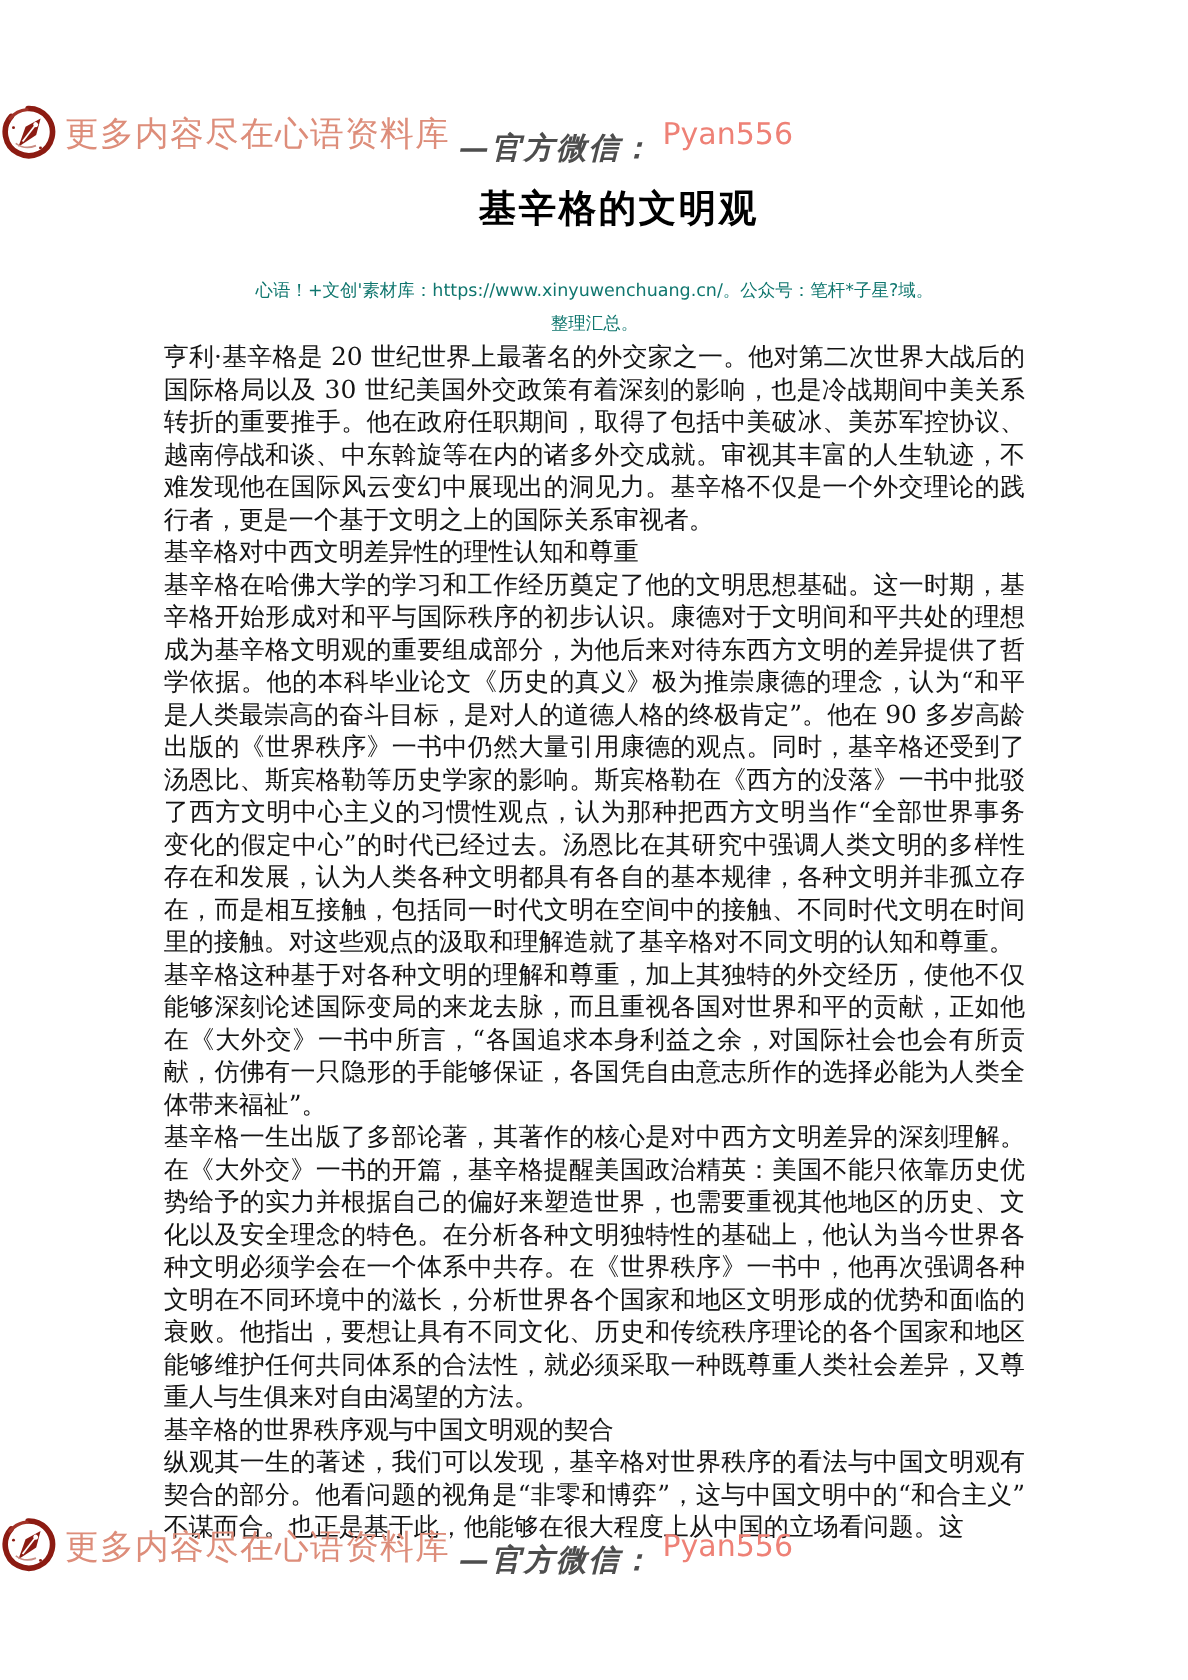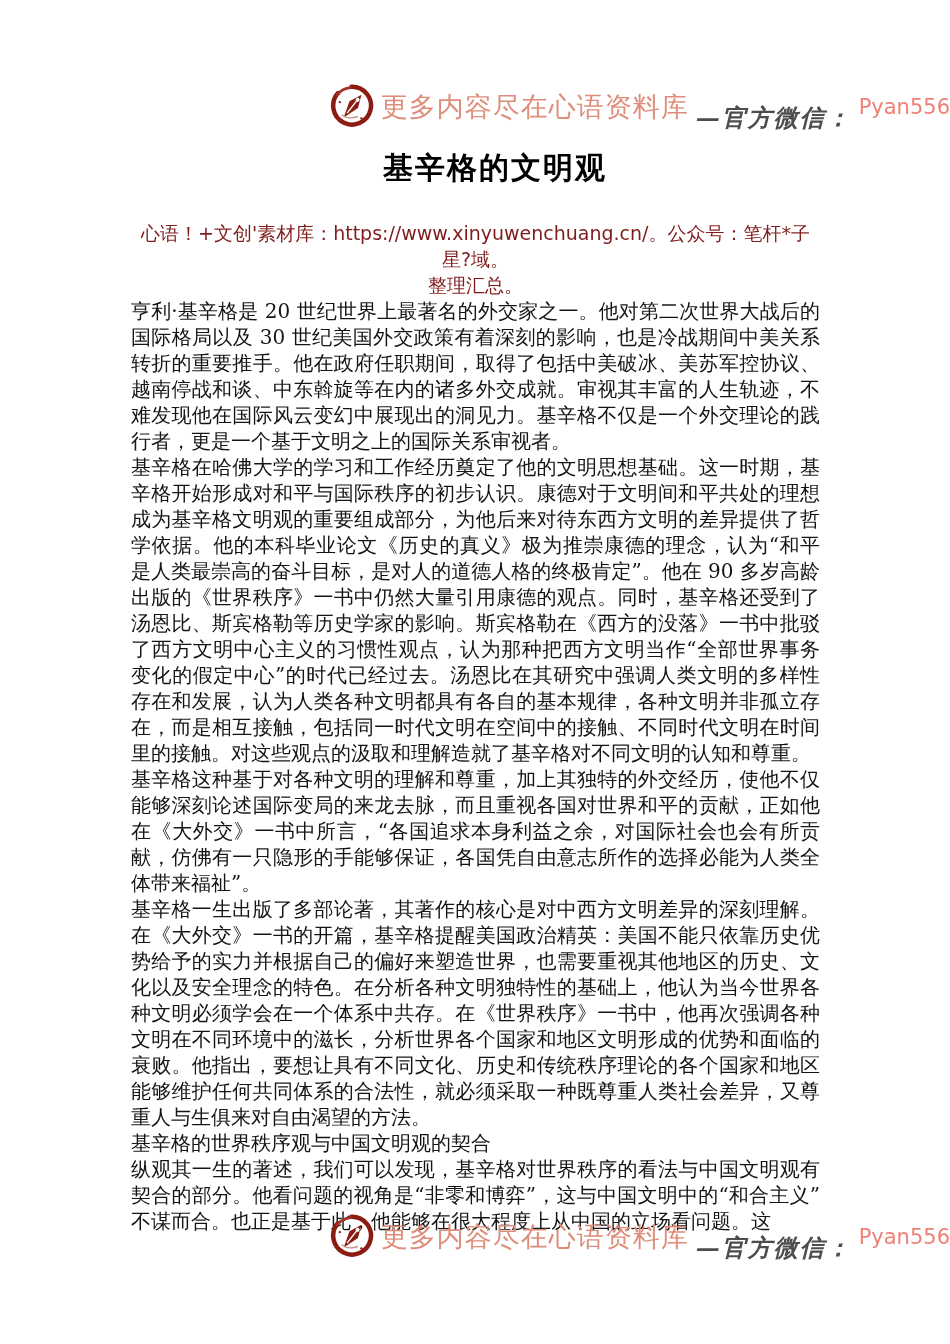--- a/index.html
+++ b/index.html
@@ -7,54 +7,54 @@
     position:relative;
     width:950px;height:1344px;
     background:#ffffff;
     overflow:hidden;
     font-family:"DejaVu Serif","Liberation Serif",serif;
     color:#141414;
   }
   
   .wm{
     position:absolute;left:0;width:100%;height:50px;
-    display:flex;justify-content:flex-end;align-items:center;gap:7px;
+    display:flex;justify-content:flex-start;align-items:center;gap:7px;
   }
   .wm-header{top:82px;}
   .wm-footer{top:1212px;}
   .wm-logo{width:45px;height:47px;flex:0 0 auto;}
   .wm-site{
     font-family:"DejaVu Serif","Liberation Serif",serif;
     font-size:27px;color:#dd8d7a;letter-spacing:1px;white-space:nowrap;
   }
   .wm-label{
     font-family:"DejaVu Serif","Liberation Serif",serif;
     font-style:italic;font-weight:bold;
     font-size:24px;color:#4d4d4d;white-space:nowrap;letter-spacing:2px;margin-top:21px;
   }
   .wm-id{
     font-family:"DejaVu Sans","Liberation Sans",sans-serif;
-    font-size:21px;color:#ee8176;white-space:nowrap;
+    font-size:24px;color:#ee8176;white-space:nowrap;
   }
   
   .title{
     position:absolute;top:146px;left:0;width:100%;
     margin:0;text-align:center;
     font-size:30px;line-height:44px;font-weight:bold;color:#000;
     letter-spacing:2px;
     padding-left:20px;
   }
   
   .content{
     position:absolute;top:220px;left:131px;width:689px;
     font-size:20px;line-height:26px;
   }
   .source-note{
     font-family:"DejaVu Sans","Liberation Sans",sans-serif;
-    text-align:center;font-size:19px;line-height:26px;color:#7f1d1d;
+    text-align:center;font-size:14px;line-height:26px;color:#0f766e;
   }
   .para{
     margin:0;text-align:justify;text-justify:inter-character;
     color:#141414;
   }
   .heading{margin:0;text-align:left;color:#141414;}
 </style>
 </head>
 <body>
 
@@ -82,20 +82,21 @@
 
   <h1 class="title">基辛格的文明观</h1>
 
   <div class="content">
     <div class="source-note">
       <div>心语！+文创'素材库：https://www.xinyuwenchuang.cn/。公众号：笔杆*子星?域。</div>
       <div>整理汇总。</div>
     </div>
 
     <p class="para">亨利·基辛格是 20 世纪世界上最著名的外交家之一。他对第二次世界大战后的国际格局以及 30 世纪美国外交政策有着深刻的影响，也是冷战期间中美关系转折的重要推手。他在政府任职期间，取得了包括中美破冰、美苏军控协议、越南停战和谈、中东斡旋等在内的诸多外交成就。审视其丰富的人生轨迹，不难发现他在国际风云变幻中展现出的洞见力。基辛格不仅是一个外交理论的践行者，更是一个基于文明之上的国际关系审视者。</p>
+    <p class="para heading">基辛格对中西文明差异性的理性认知和尊重</p>
     <p class="para">基辛格在哈佛大学的学习和工作经历奠定了他的文明思想基础。这一时期，基辛格开始形成对和平与国际秩序的初步认识。康德对于文明间和平共处的理想成为基辛格文明观的重要组成部分，为他后来对待东西方文明的差异提供了哲学依据。他的本科毕业论文《历史的真义》极为推崇康德的理念，认为“和平是人类最崇高的奋斗目标，是对人的道德人格的终极肯定”。他在 90 多岁高龄出版的《世界秩序》一书中仍然大量引用康德的观点。同时，基辛格还受到了汤恩比、斯宾格勒等历史学家的影响。斯宾格勒在《西方的没落》一书中批驳了西方文明中心主义的习惯性观点，认为那种把西方文明当作“全部世界事务变化的假定中心”的时代已经过去。汤恩比在其研究中强调人类文明的多样性存在和发展，认为人类各种文明都具有各自的基本规律，各种文明并非孤立存在，而是相互接触，包括同一时代文明在空间中的接触、不同时代文明在时间里的接触。对这些观点的汲取和理解造就了基辛格对不同文明的认知和尊重。</p>
     <p class="para">基辛格这种基于对各种文明的理解和尊重，加上其独特的外交经历，使他不仅能够深刻论述国际变局的来龙去脉，而且重视各国对世界和平的贡献，正如他在《大外交》一书中所言，“各国追求本身利益之余，对国际社会也会有所贡献，仿佛有一只隐形的手能够保证，各国凭自由意志所作的选择必能为人类全体带来福祉”。</p>
     <p class="para">基辛格一生出版了多部论著，其著作的核心是对中西方文明差异的深刻理解。在《大外交》一书的开篇，基辛格提醒美国政治精英：美国不能只依靠历史优势给予的实力并根据自己的偏好来塑造世界，也需要重视其他地区的历史、文化以及安全理念的特色。在分析各种文明独特性的基础上，他认为当今世界各种文明必须学会在一个体系中共存。在《世界秩序》一书中，他再次强调各种文明在不同环境中的滋长，分析世界各个国家和地区文明形成的优势和面临的衰败。他指出，要想让具有不同文化、历史和传统秩序理论的各个国家和地区能够维护任何共同体系的合法性，就必须采取一种既尊重人类社会差异，又尊重人与生俱来对自由渴望的方法。</p>
     <p class="para heading">基辛格的世界秩序观与中国文明观的契合</p>
     <p class="para">纵观其一生的著述，我们可以发现，基辛格对世界秩序的看法与中国文明观有契合的部分。他看问题的视角是“非零和博弈”，这与中国文明中的“和合主义”不谋而合。也正是基于此，他能够在很大程度上从中国的立场看问题。这</p>
   </div>
 
   <div class="wm wm-footer">
     <span class="wm-logo">
       <svg viewBox="0 0 50 52" width="45" height="47" xmlns="http://www.w3.org/2000/svg">

